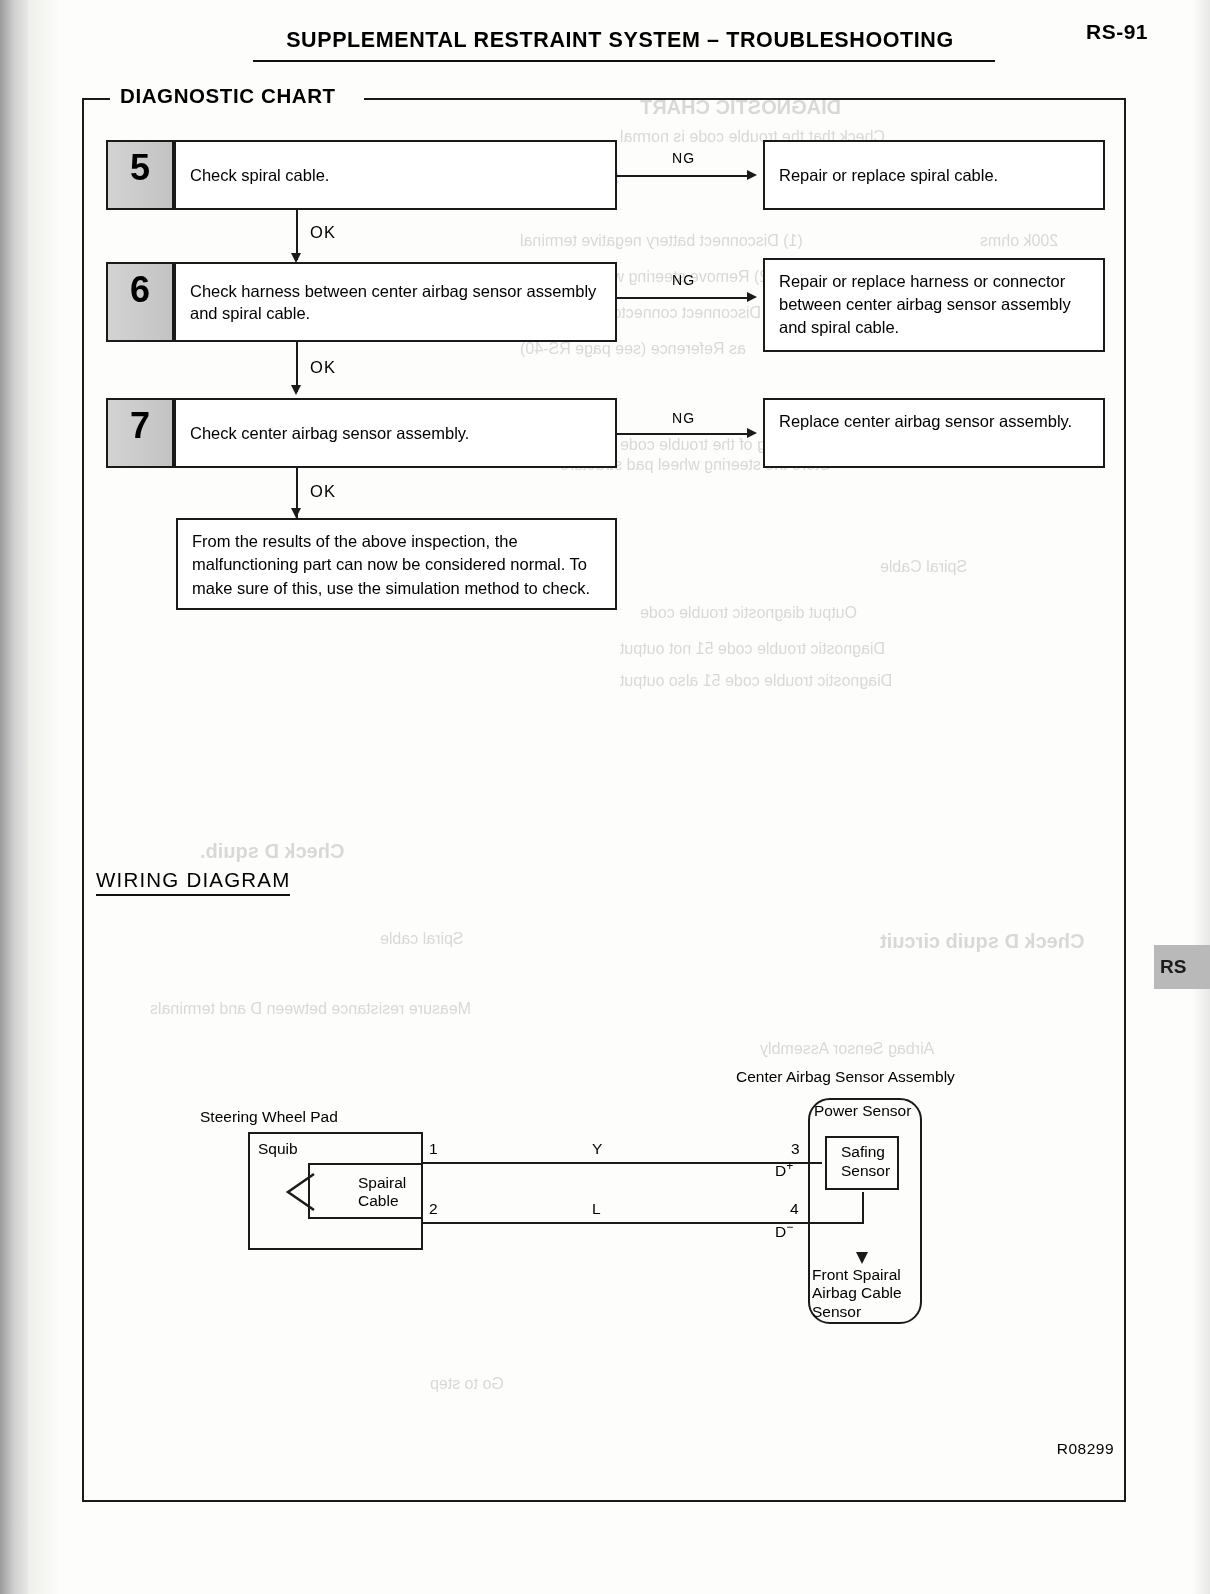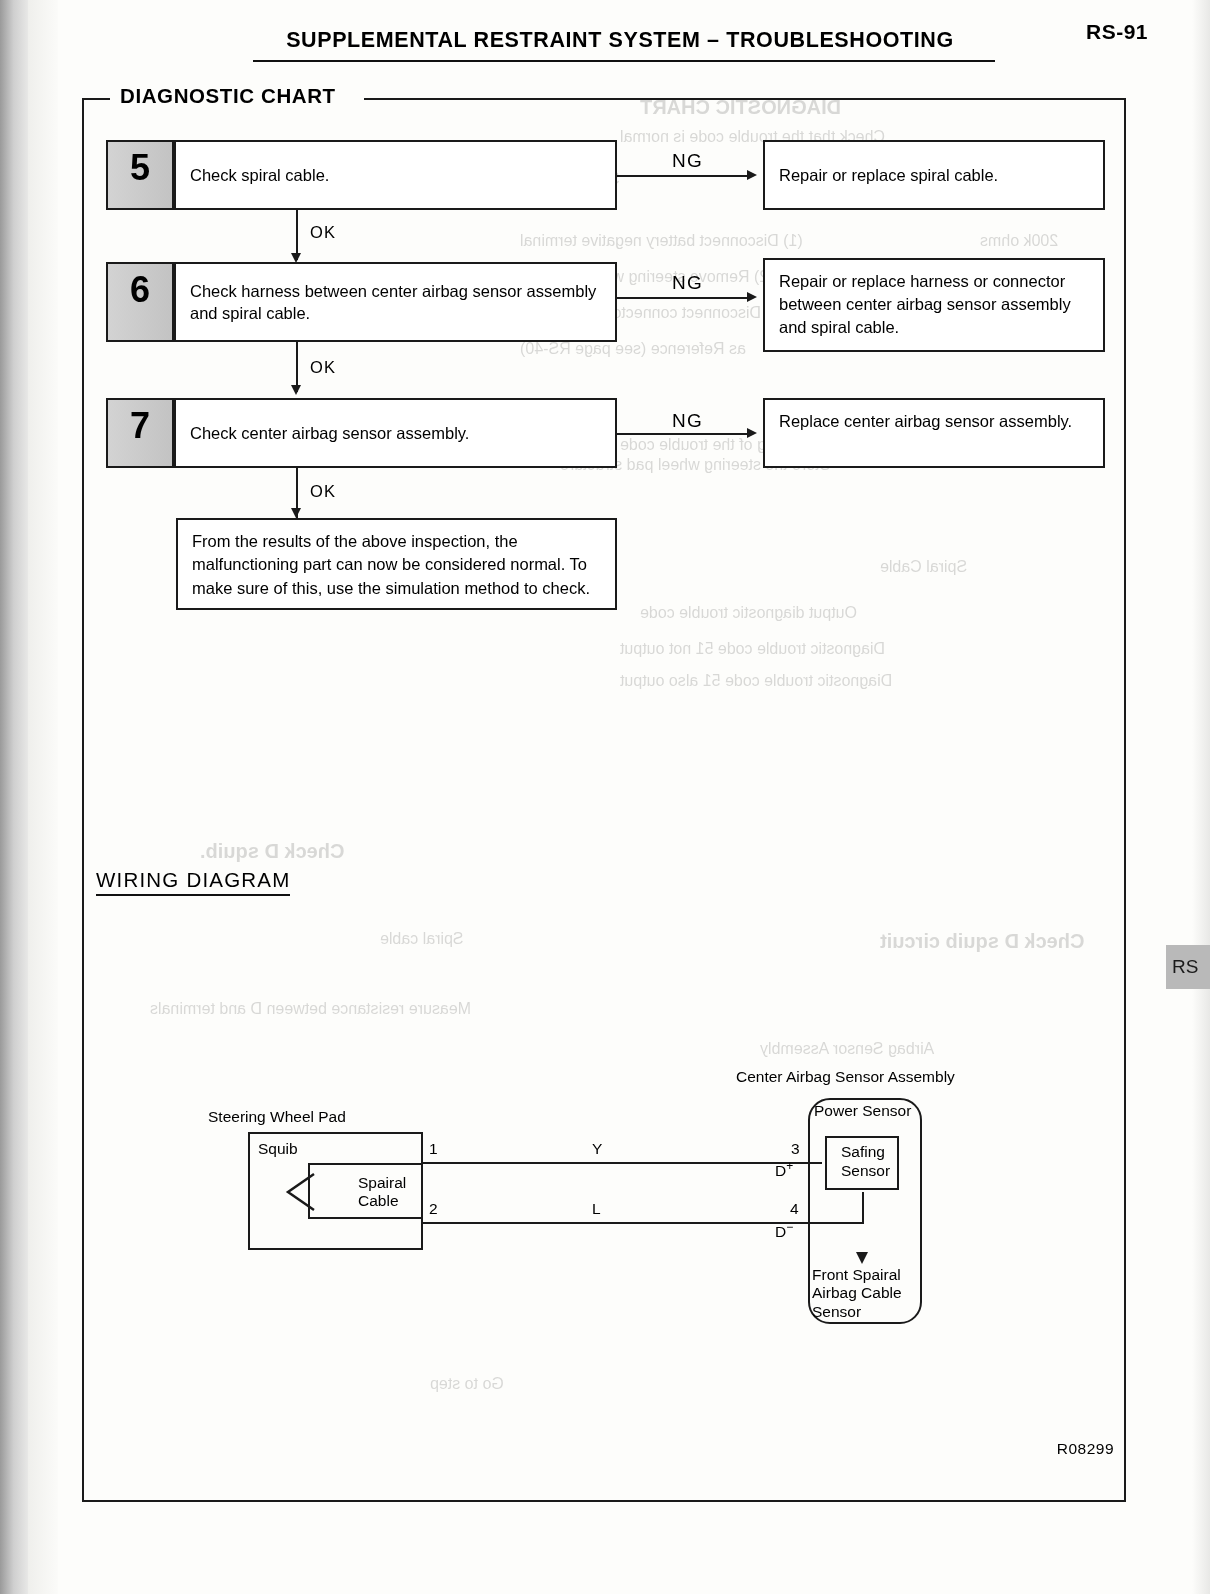--- a/index.html
+++ b/index.html
@@ -136,21 +136,21 @@
     position: absolute;
     border: 2px solid #1a1a1a;
     background: #fff;
     box-sizing: border-box;
     font-size: 16.5px;
     line-height: 1.42;
     padding: 10px 14px;
   }
   .ng-label {
     position: absolute;
-    font-size: 19px;
+    font-size: 14px;
     letter-spacing: 1.2px;
   }
   .ok-label {
     position: absolute;
     font-size: 16.5px;
     letter-spacing: 1.2px;
   }
   .h-line {
     position: absolute;
     border-top: 2px solid #1a1a1a;
@@ -231,24 +231,24 @@
     position: absolute;
     right: 96px; bottom: 136px;
     font-size: 15.5px;
     letter-spacing: 0.5px;
   }
 
   
   .side-tab {
     position: absolute;
     right: 0px; top: 945px;
-    width: 44px; height: 44px;
+    width: 56px; height: 44px;
     background: #b9b9b9;
     font-size: 19px;
-    font-weight: normal;
+    font-weight: bold;
     color: #1a1a1a;
     display: flex;
     align-items: center;
     padding-left: 6px;
     box-sizing: border-box;
   }
 
   
   .ghost {
     position: absolute;
@@ -335,21 +335,21 @@
 
   <div class="v-line" style="left:296px; top:468px; height:50px;"></div>
   <div class="arrow-down" style="left:291px; top:508px;"></div>
   <div class="ok-label" style="left:310px; top:482px;">OK</div>
 
   <div class="note-box" style="left:176px; top:518px; width:441px; height:92px;">From the results of the above inspection, the malfunctioning part can now be considered normal. To make sure of this, use the simulation method to check.</div>
 </div>
 
 <div class="wd-title">WIRING  DIAGRAM</div>
 
-<div class="wd-label" style="left:208px; top:1108px;">Steering Wheel Pad</div>
+<div class="wd-label" style="left:200px; top:1108px;">Steering Wheel Pad</div>
 <div class="wd-label" style="left:736px; top:1068px;">Center Airbag Sensor Assembly</div>
 
 <div class="wd-rect" style="left:248px; top:1132px; width:175px; height:118px;"></div>
 
 <div class="wd-label" style="left:258px; top:1140px;">Squib</div>
 
 <div class="wd-rect-thin" style="left:308px; top:1163px; width:115px; height:56px;"></div>
 <div class="wd-label" style="left:358px; top:1174px; white-space:pre-line; line-height:1.18;">Spairal
 Cable</div>
 

